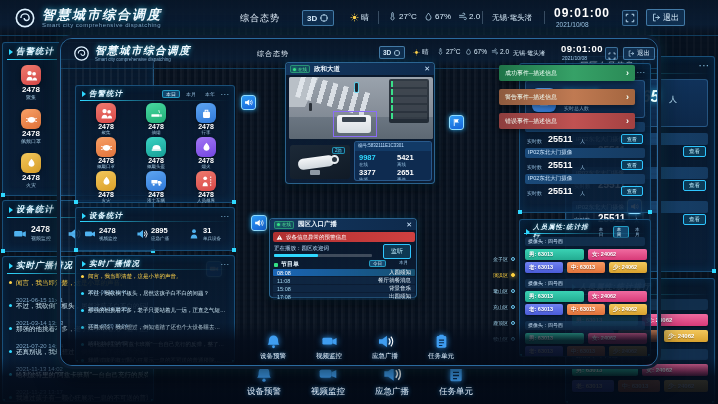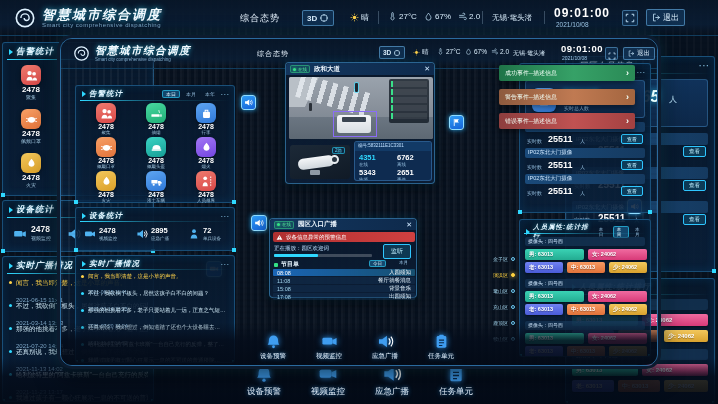--- a/index.html
+++ b/index.html
@@ -585,21 +585,21 @@
       <div class="a" style="left:23px;top:18px;font-size:7.5px;font-weight:bold;color:#fff">2478</div>
       <div class="a" style="left:23px;top:28px;font-size:4.5px;color:#9fc4dd">视频监控</div>
       <svg class="a" style="left:60px;top:20px" width="12" height="12" viewBox="0 0 12 12" fill="#4fb2f0">
           <use href="#g-spk"></use>
         </svg>
       <div class="a" style="left:75px;top:18px;font-size:7.5px;font-weight:bold;color:#fff">2895</div>
       <div class="a" style="left:75px;top:28px;font-size:4.5px;color:#9fc4dd">应急广播</div>
       <svg class="a" style="left:112px;top:20px" width="12" height="12" viewBox="0 0 12 12" fill="#4fb2f0">
           <use href="#g-man"></use>
         </svg>
-      <div class="a" style="left:127px;top:18px;font-size:7.5px;font-weight:bold;color:#fff">72</div>
+      <div class="a" style="left:127px;top:18px;font-size:7.5px;font-weight:bold;color:#fff">31</div>
       <div class="a" style="left:127px;top:28px;font-size:4.5px;color:#9fc4dd">单兵设备</div>
     </div>
 
     <div class="panel a" style="left:14px;top:216px;width:160px;height:108px;overflow:hidden">
       <div class="ph" style="font-size:7.5px">
           <span class="arr"></span>
           <span class="ttl">实时广播情况</span>
           <span class="sp"></span>
           <span class="menu" style="font-size:6px">···</span>
         </div>
@@ -664,25 +664,25 @@
 
       <div class="a" style="left:4px;top:82px;width:60px;height:34px;border-radius:3px;background:linear-gradient(160deg,#1c2937,#101a26);overflow:hidden">
         <div class="a" style="left:8px;top:12px;width:36px;height:11px;background:linear-gradient(180deg,#f4f6f8,#cfd6dc);border-radius:5px;transform:rotate(-8deg)"></div>
         <div class="a" style="left:40px;top:10px;width:9px;height:9px;border-radius:50%;background:#2a3642;border:2px solid #e8ecf0"></div>
         <div class="a" style="left:20px;top:25px;width:10px;height:5px;background:#8f9aa5;border-radius:1px"></div>
       </div>
       <div class="a" style="left:46px;top:84px;font-size:4.5px;color:#5fe0ff;border:1px solid rgba(47,216,255,.6);border-radius:2px;padding:0 2px;background:rgba(10,40,70,.7)">2路</div>
 
       <div class="a" style="left:68px;top:78px;width:78px;height:40px;background:rgba(15,45,82,.92);border:1px solid rgba(80,160,230,.4);border-radius:3px;overflow:hidden">
         <div style="height:9px;background:#123a66;font-size:4.5px;color:#bfe0ff;padding:1px 3px;white-space:nowrap">编号:5832111E1C3301</div>
-        <div class="a" style="left:4px;top:11px;font-size:7.5px;font-weight:bold;color:#2fd8ff">4351</div>
+        <div class="a" style="left:4px;top:11px;font-size:7.5px;font-weight:bold;color:#2fd8ff">9987</div>
         <div class="a" style="left:4px;top:20px;font-size:4.5px;color:#8fb8d8">在线</div>
-        <div class="a" style="left:42px;top:11px;font-size:7.5px;font-weight:bold;color:#fff">6762</div>
+        <div class="a" style="left:42px;top:11px;font-size:7.5px;font-weight:bold;color:#fff">5421</div>
         <div class="a" style="left:42px;top:20px;font-size:4.5px;color:#8fb8d8">离线</div>
-        <div class="a" style="left:4px;top:26px;font-size:7.5px;font-weight:bold;color:#fff">5343</div>
+        <div class="a" style="left:4px;top:26px;font-size:7.5px;font-weight:bold;color:#fff">3377</div>
         <div class="a" style="left:4px;top:35px;font-size:4.5px;color:#8fb8d8">告警</div>
         <div class="a" style="left:42px;top:26px;font-size:7.5px;font-weight:bold;color:#fff">2651</div>
         <div class="a" style="left:42px;top:35px;font-size:4.5px;color:#8fb8d8">事件</div>
       </div>
     </div>
 
     <div class="popup a" style="left:208px;top:179px;width:148px;height:80px;z-index:20">
       <div class="pop-h" style="height:11px">
         <span class="on-chip">
             <span class="on-dot"></span>

